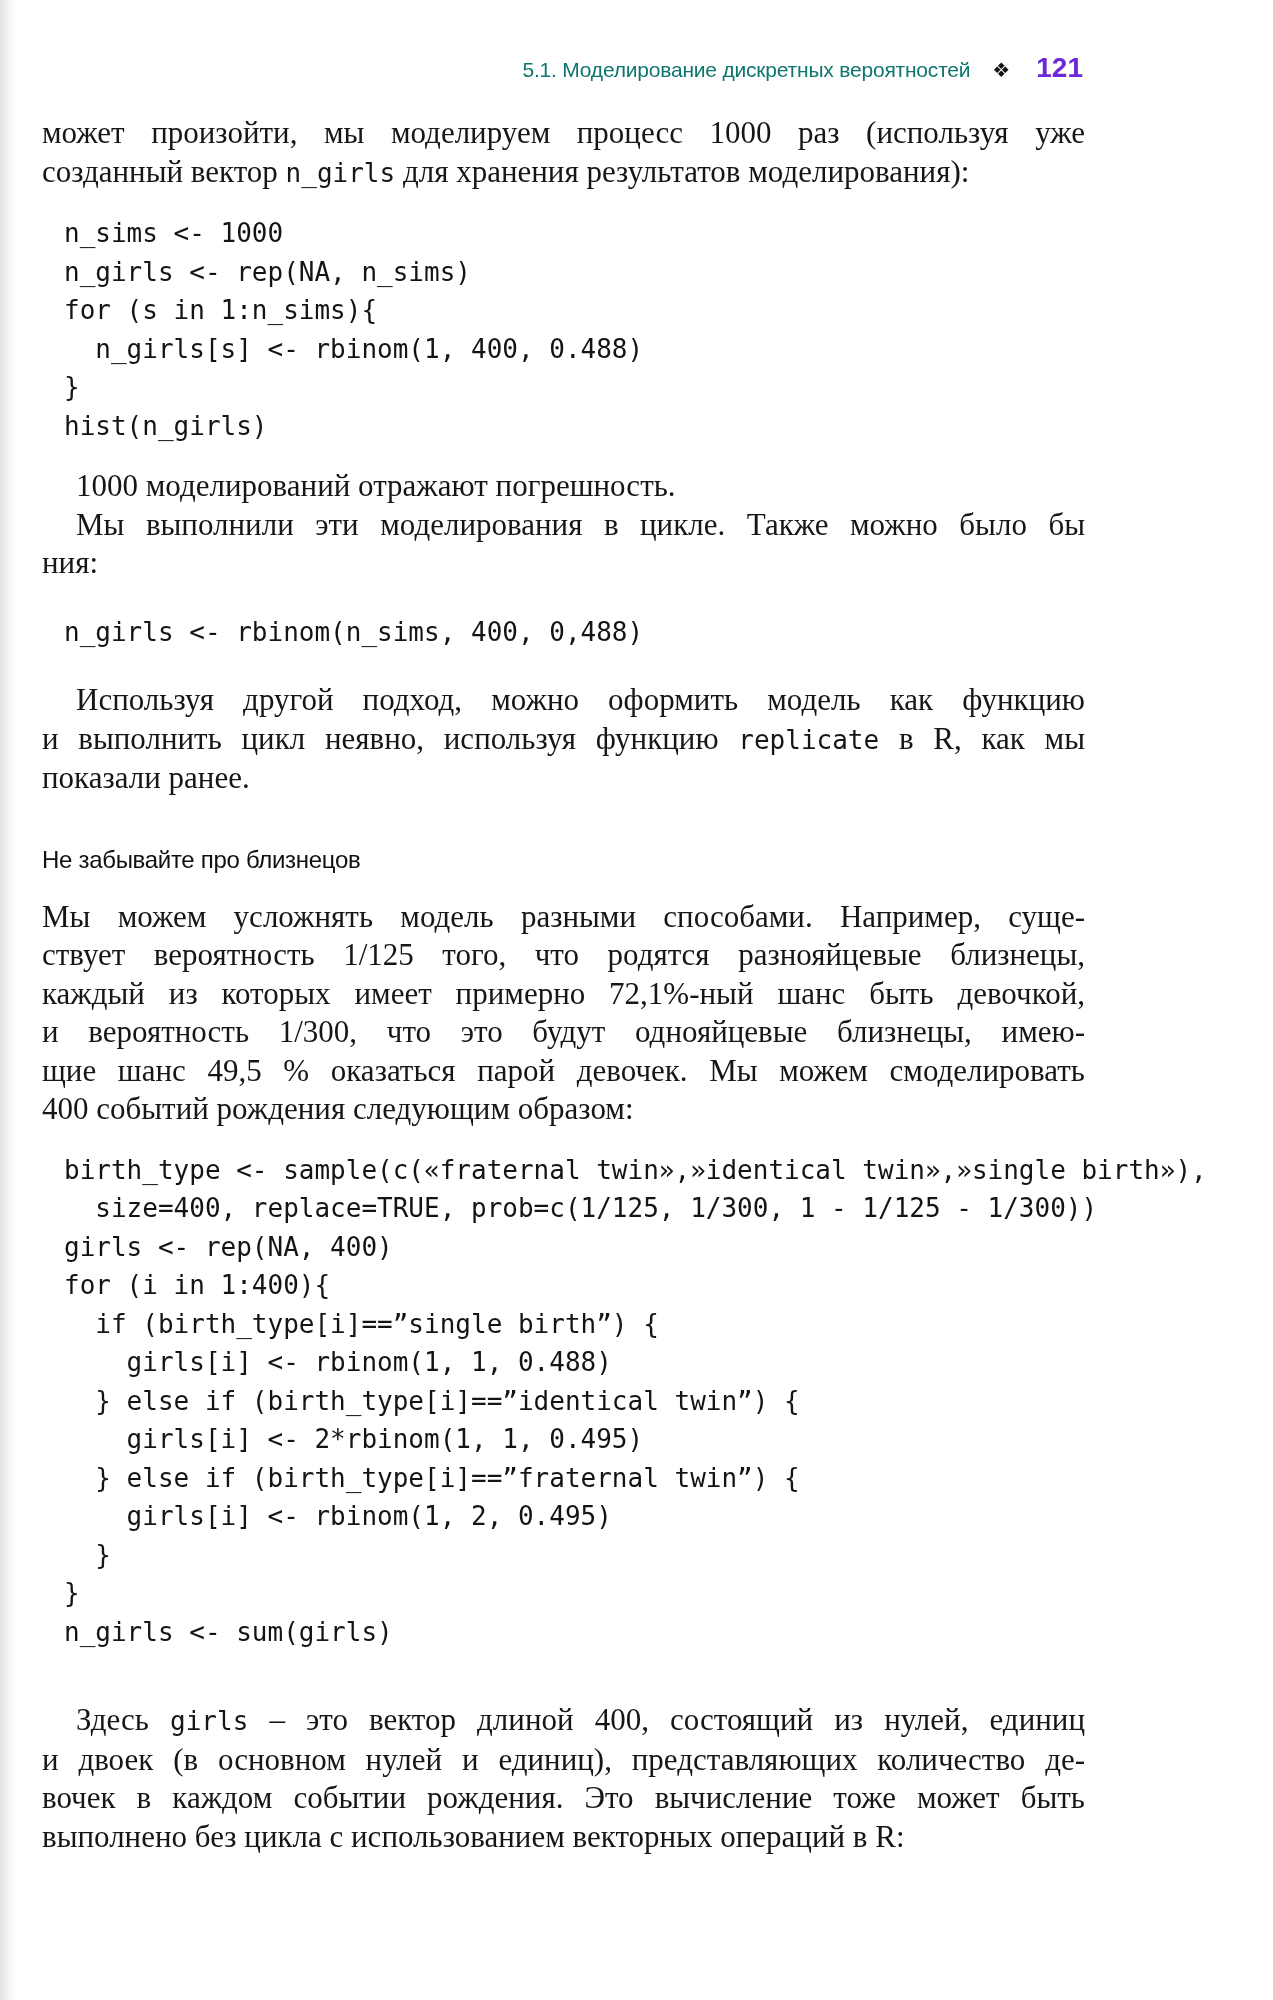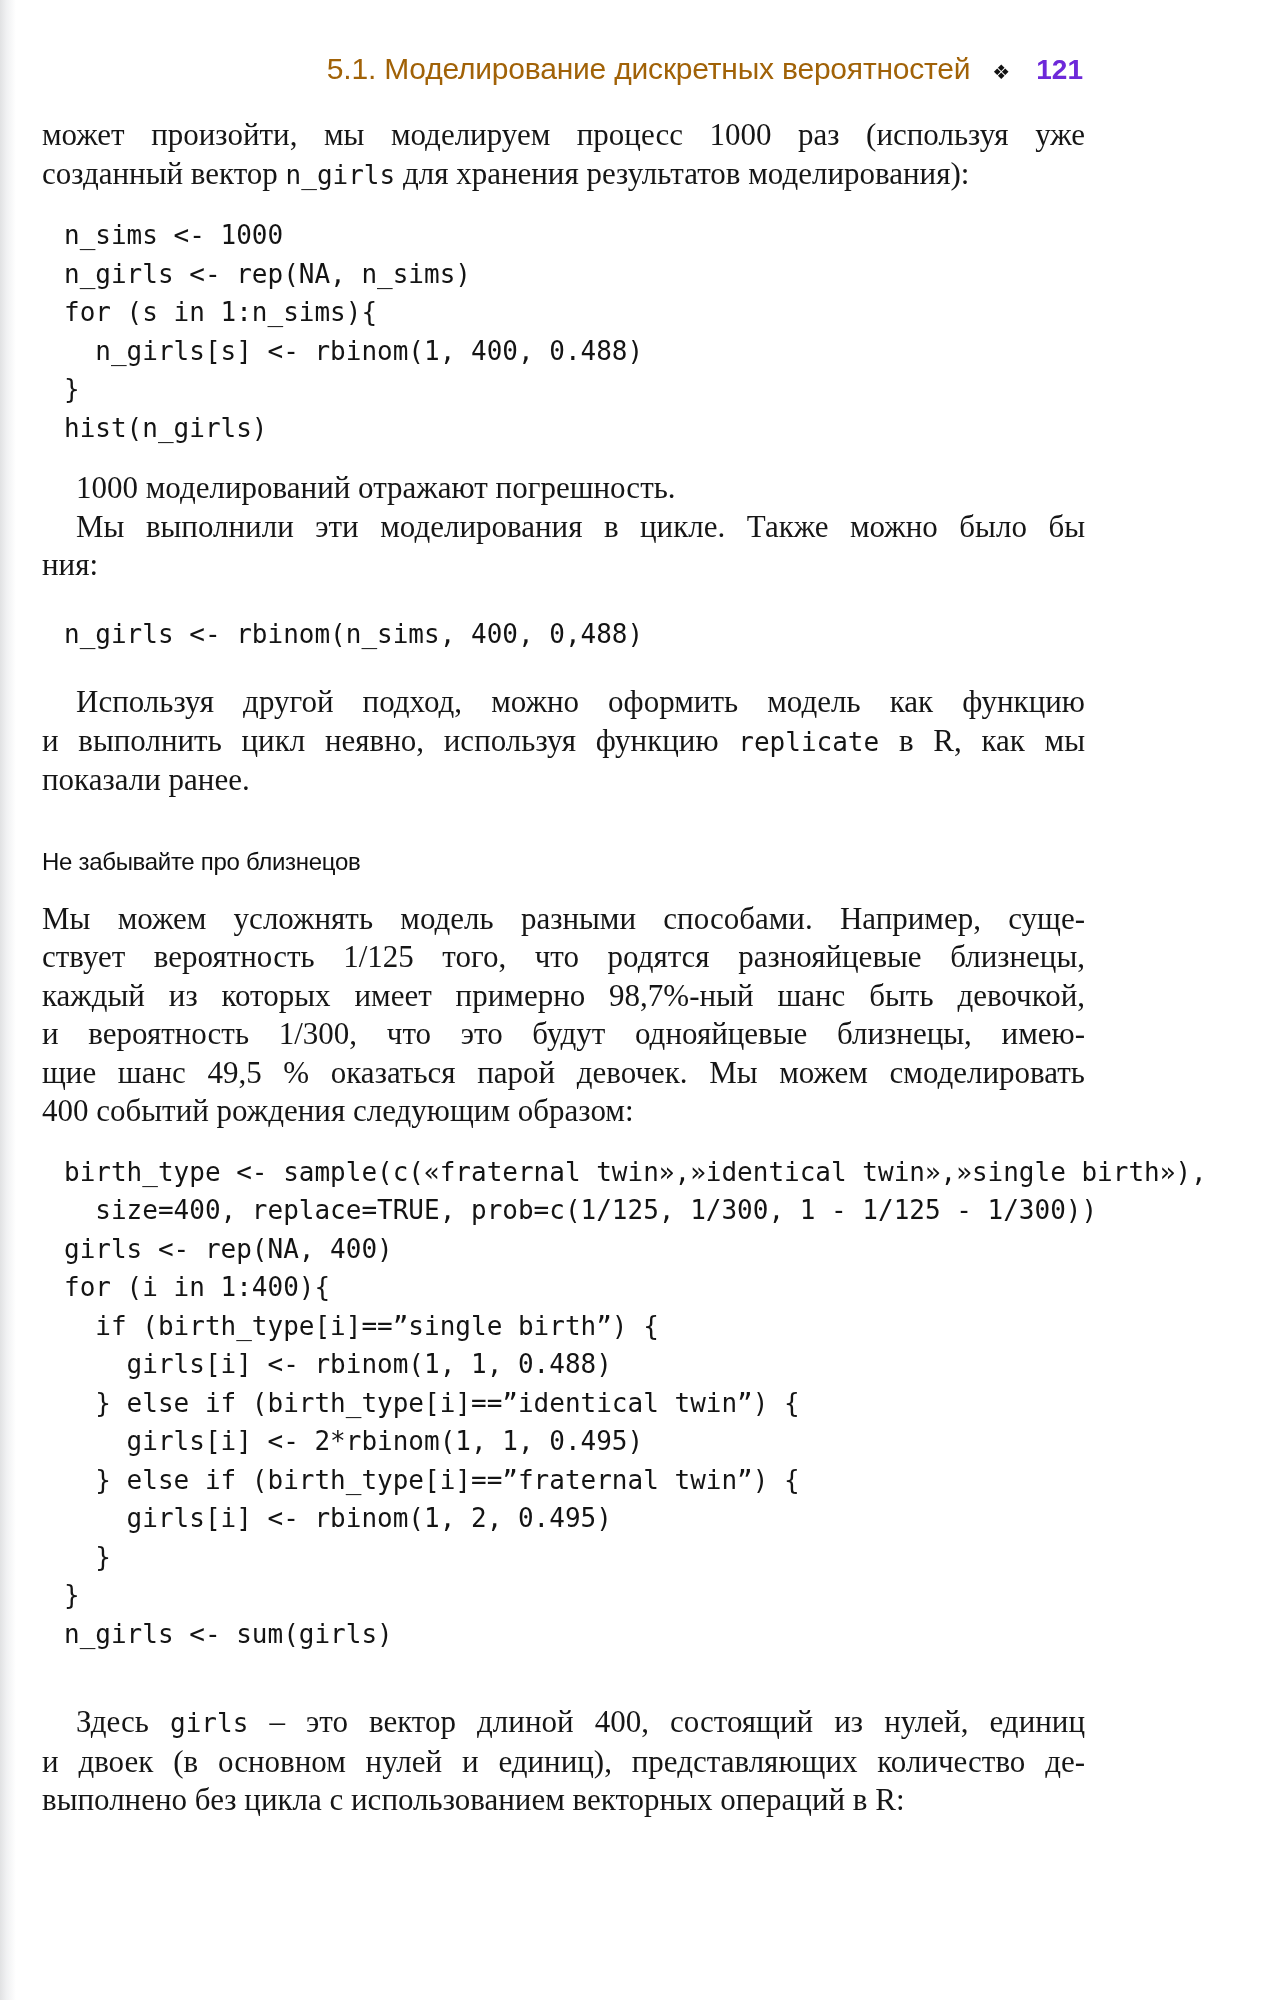--- a/index.html
+++ b/index.html
@@ -33,23 +33,23 @@
   
   .running-head {
     display: flex;
     justify-content: flex-end;
     align-items: baseline;
     font-family: "Liberation Sans", sans-serif;
     margin-bottom: 30px;
     padding-right: 2px;
   }
   .running-head .section {
-    font-size: 30px;
+    font-size: 21px;
     letter-spacing: -0.2px;
-    color: #a16207;
+    color: #0f766e;
   }
   .running-head .diamond {
     font-size: 20px;
     margin: 0 26px 0 22px;
     color: #111;
   }
   .running-head .pageno {
     font-size: 28px;
     font-weight: bold;
     color: #6d28d9;
@@ -143,21 +143,21 @@
       <div class="pline"><span>показали ранее.</span></div>
     </div>
 
   <div class="gap-xl"></div>
 
   <h2 class="subhead">Не забывайте про близнецов</h2>
 
   <div class="para">
       <div class="pline"><span>Мы можем усложнять модель разными способами. Например, суще-</span></div>
       <div class="pline"><span>ствует вероятность 1/125 того, что родятся разнояйцевые близнецы,</span></div>
-      <div class="pline"><span>каждый из которых имеет примерно 98,7%-ный шанс быть девочкой,</span></div>
+      <div class="pline"><span>каждый из которых имеет примерно 72,1%-ный шанс быть девочкой,</span></div>
       <div class="pline"><span>и вероятность 1/300, что это будут однояйцевые близнецы, имею-</span></div>
       <div class="pline"><span>щие шанс 49,5 % оказаться парой девочек. Мы можем смоделировать</span></div>
       <div class="pline"><span>400 событий рождения следующим образом:</span></div>
     </div>
 
   <div class="gap-s"></div>
   <pre class="codeblock">birth_type &lt;- sample(c(«fraternal twin»,»identical twin»,»single birth»),
   size=400, replace=TRUE, prob=c(1/125, 1/300, 1 - 1/125 - 1/300))
 girls &lt;- rep(NA, 400)
 for (i in 1:400){
@@ -169,16 +169,17 @@
     girls[i] &lt;- rbinom(1, 2, 0.495)
   }
 }
 n_girls &lt;- sum(girls)</pre>
 
   <div class="gap-l"></div>
 
   <div class="para indent">
       <div class="pline"><span>Здесь </span><code>girls</code><span> – это вектор длиной 400, состоящий из нулей, единиц</span></div>
       <div class="pline"><span>и двоек (в основном нулей и единиц), представляющих количество де-</span></div>
+      <div class="pline"><span>вочек в каждом событии рождения. Это вычисление тоже может быть</span></div>
       <div class="pline"><span>выполнено без цикла с использованием векторных операций в R:</span></div>
     </div>
 
 </div>
 
 </body></html>

